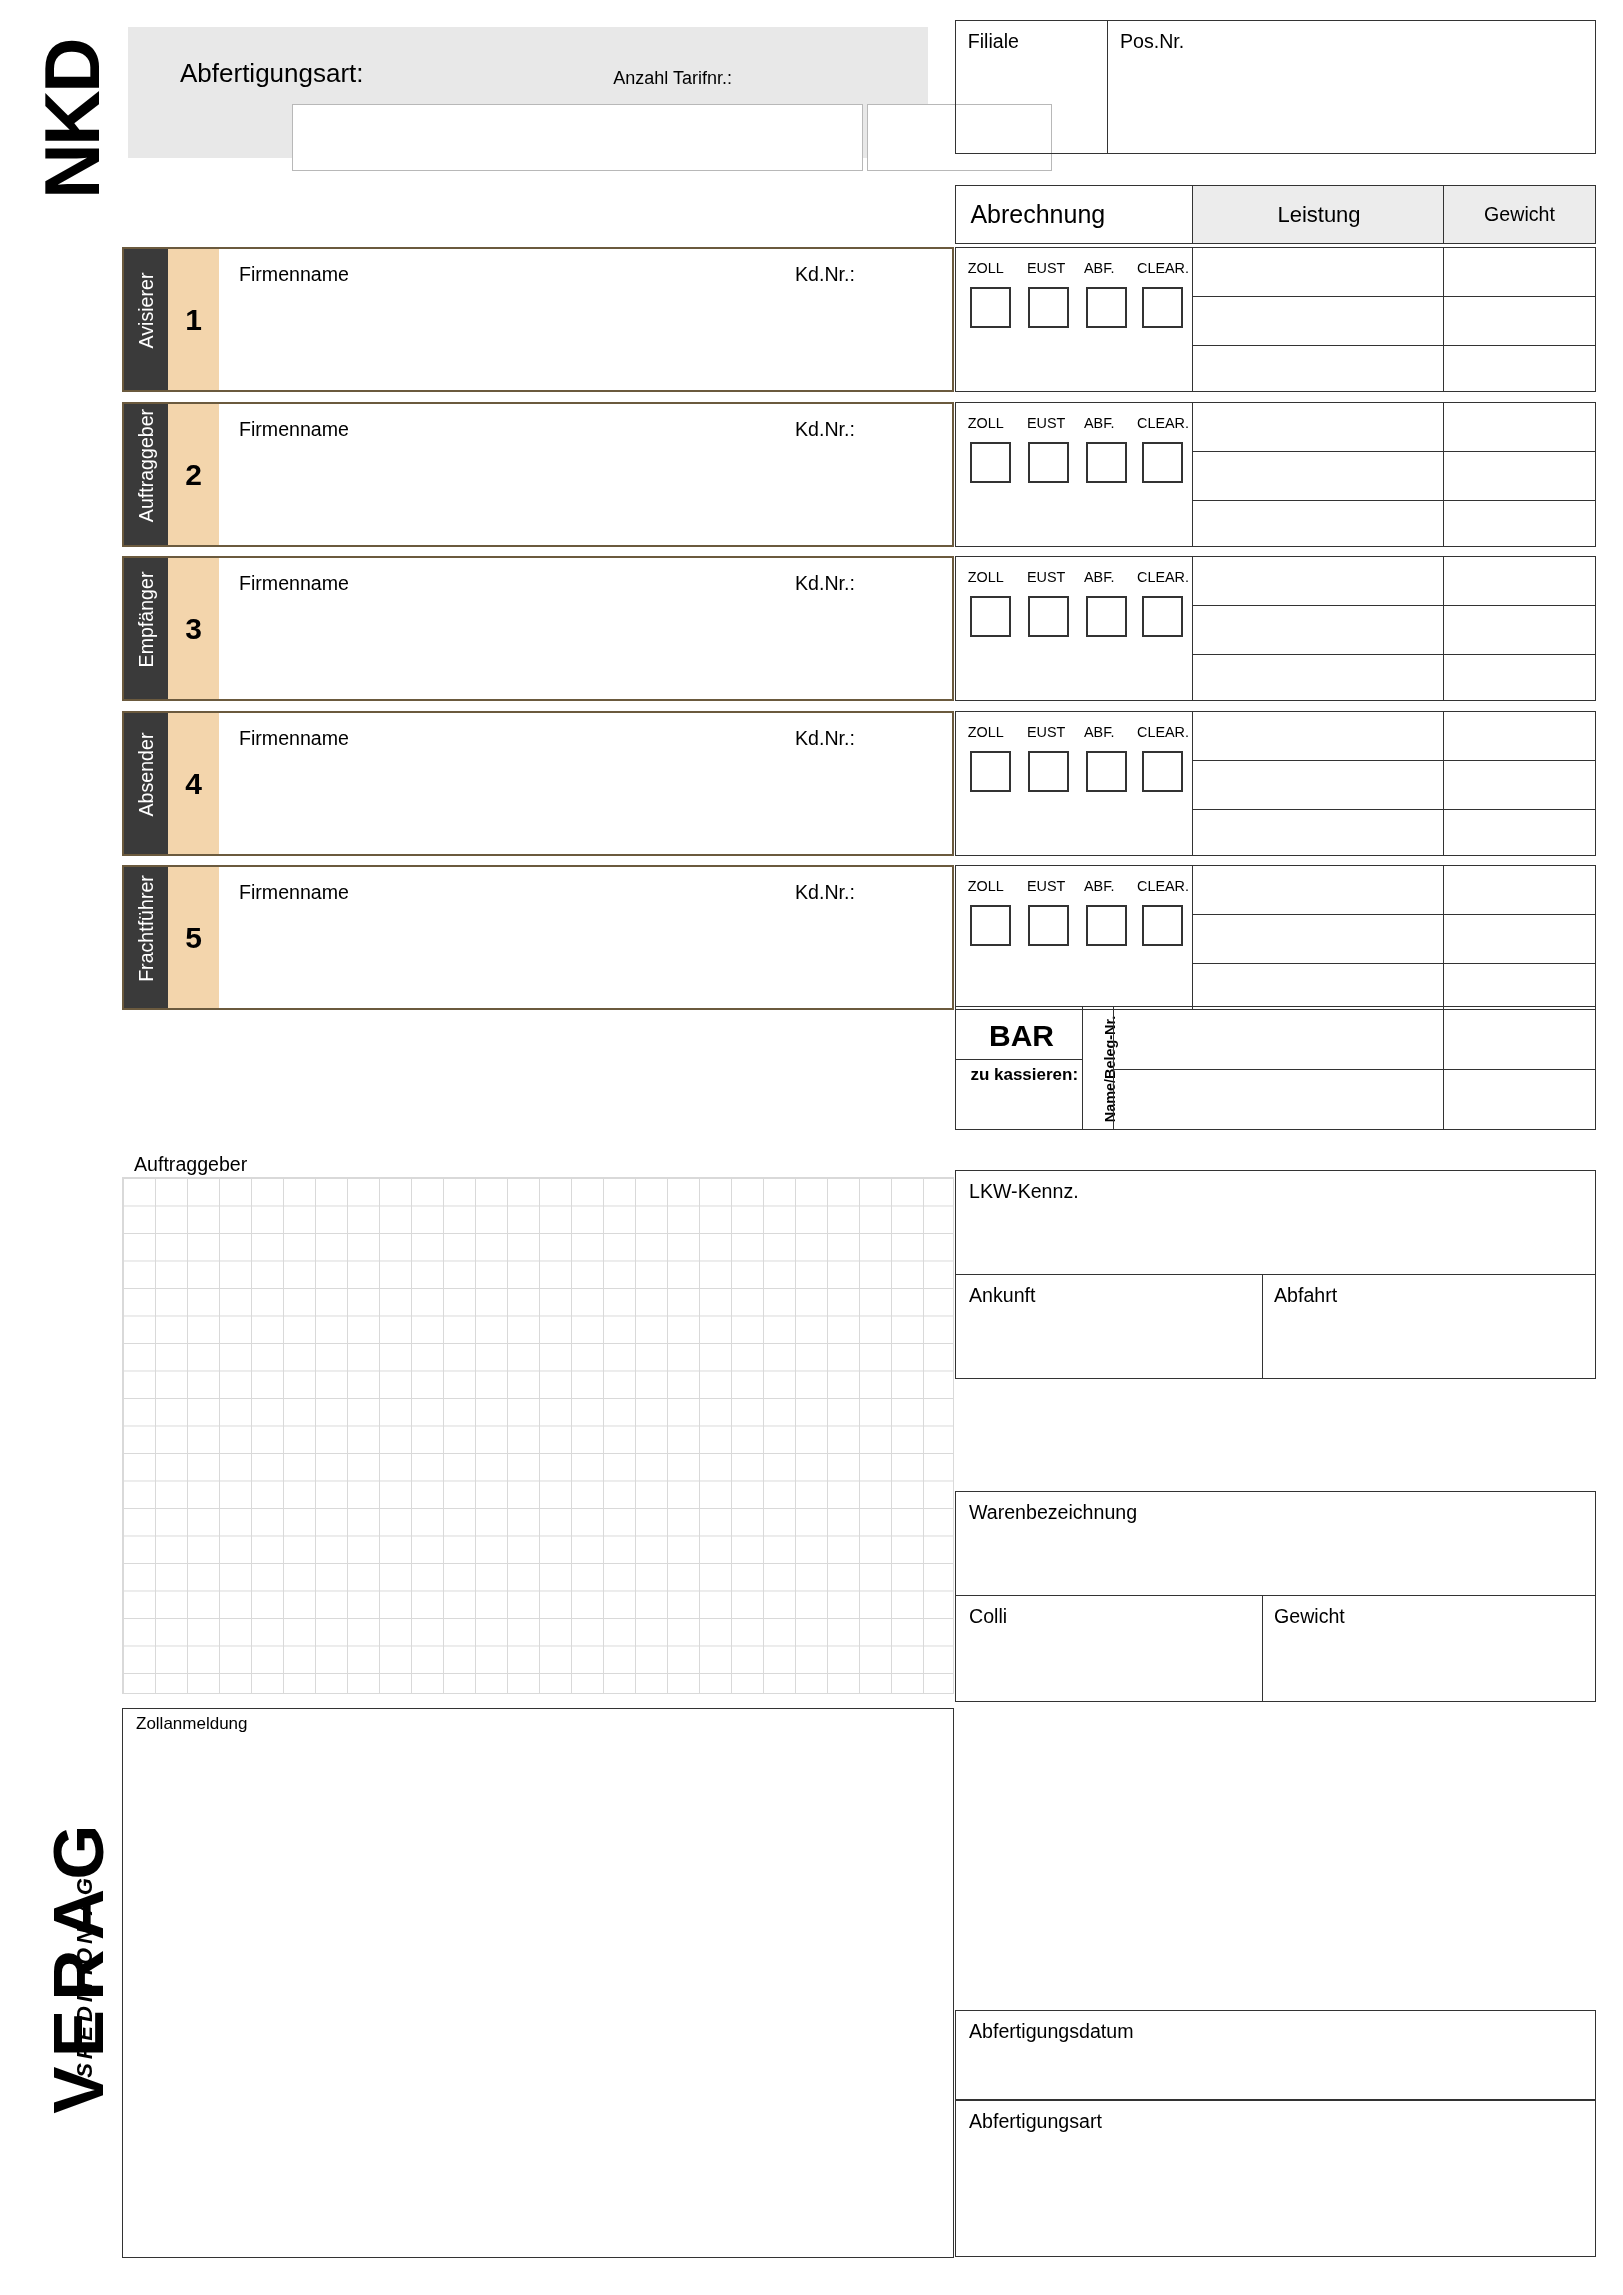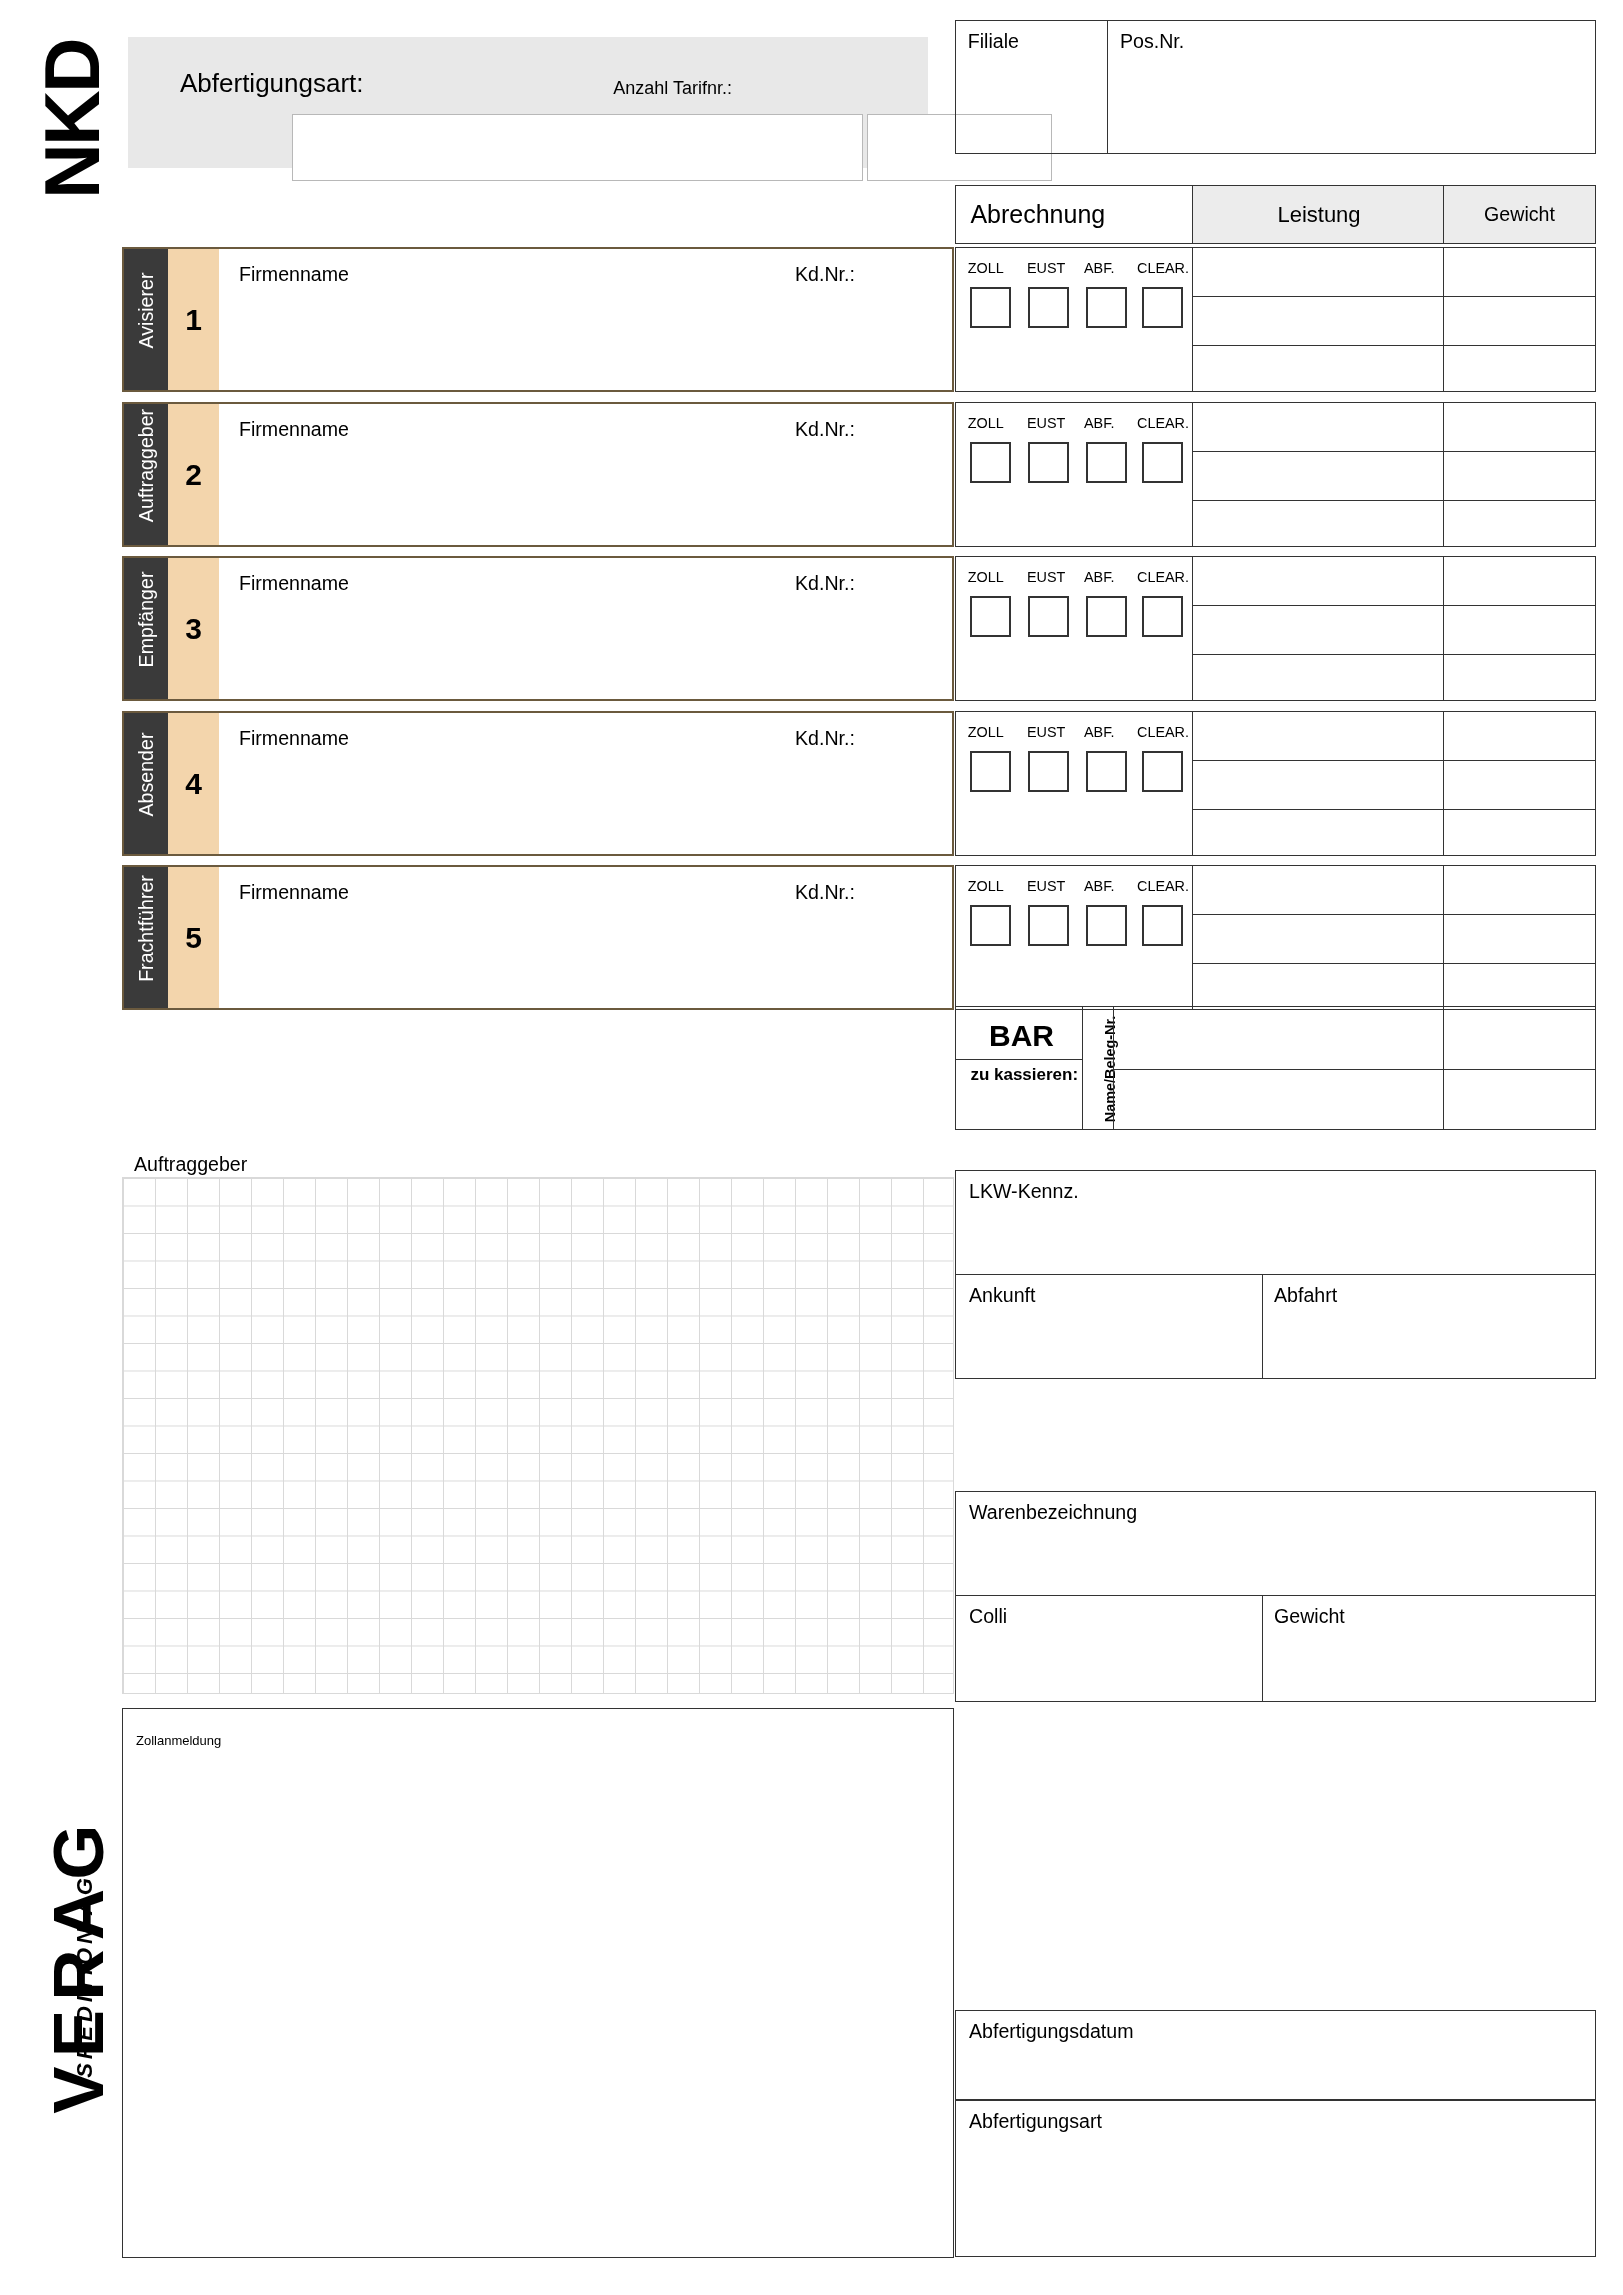--- a/index.html
+++ b/index.html
@@ -25,21 +25,21 @@
     text-align: center;
     font-size: 77px;
     font-weight: bold;
     letter-spacing: -2.6px;
     transform: rotate(-90deg);
     font-family: "Liberation Sans", sans-serif;
   }
 
   
   #hdr-abf {
-    left: 128px; top: 37px; width: 800px; height: 131px;
+    left: 128px; top: 27px; width: 800px; height: 131px;
     background: #e8e8e8;
   }
   #hdr-abf .lbl {
     position: absolute; left: 52px; top: 31px;
     font-size: 26px;
   }
   #hdr-abf .anzahl {
     position: absolute; right: 196px; top: 41px;
     font-size: 18px;
   }
@@ -159,21 +159,21 @@
   .rbox { left: 955px; width: 641px; border: 1.3px solid #333; }
   .rbox .lbl { position:absolute; font-size: 19.6px; }
   .rbox .hline { position:absolute; left:0; right:0; height:1.3px; background:#333; }
   .rbox .vline { position:absolute; top:0; bottom:0; width:1.3px; background:#333; }
 
   
   #zollanmeldung {
     left: 122px; top: 1708px; width: 832px; height: 550px;
     border: 1.3px solid #333;
   }
-  #zollanmeldung .lbl { position:absolute; left: 13px; top: 24px; font-size: 13px; }
+  #zollanmeldung .lbl { position:absolute; left: 13px; top: 5px; font-size: 17px; }
 
   
   #verag-logo {
     left: 13px; top: 1682px; width: 118px; height: 523px;
   }
   #verag-logo .verag {
     position:absolute;
     left: -196px; top: 242px;
     width: 523px; text-align:center;
     font-size: 71px; font-weight: bold; letter-spacing: 9.2px;

